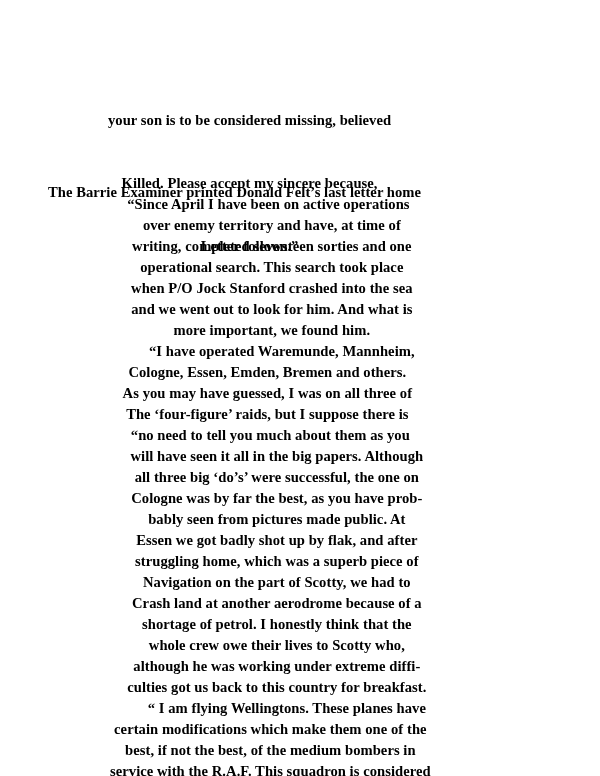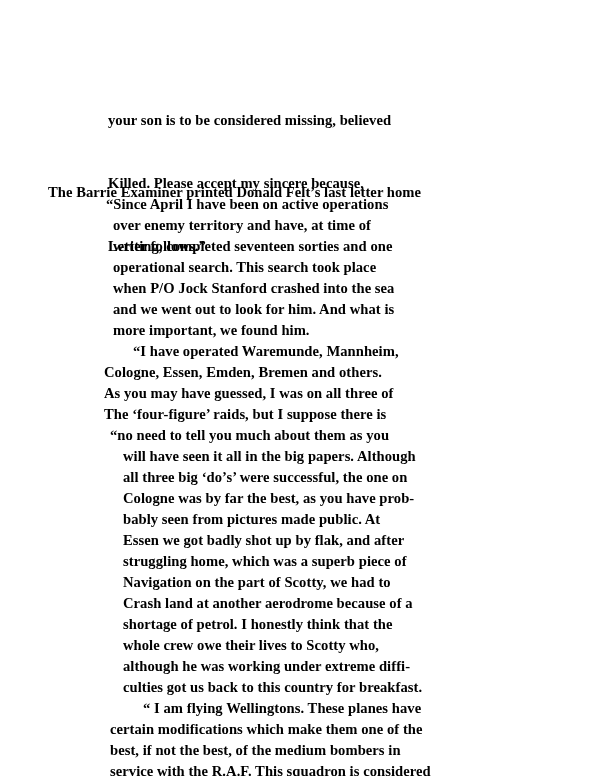--- a/index.html
+++ b/index.html
@@ -19,20 +19,21 @@
     background: #ffffff;
     overflow: hidden;
     box-sizing: border-box;
   }
   .block {
     font-weight: bold;
     font-size: 14.6px;
     line-height: 21px;
     letter-spacing: 0.05px;
     white-space: pre;
+    text-align: center;
   }
   .line {
     white-space: pre;
     font-weight: bold;
   }
   
   #telegram-fragment {
     position: absolute;
     left: 0;
     top: 68px;

